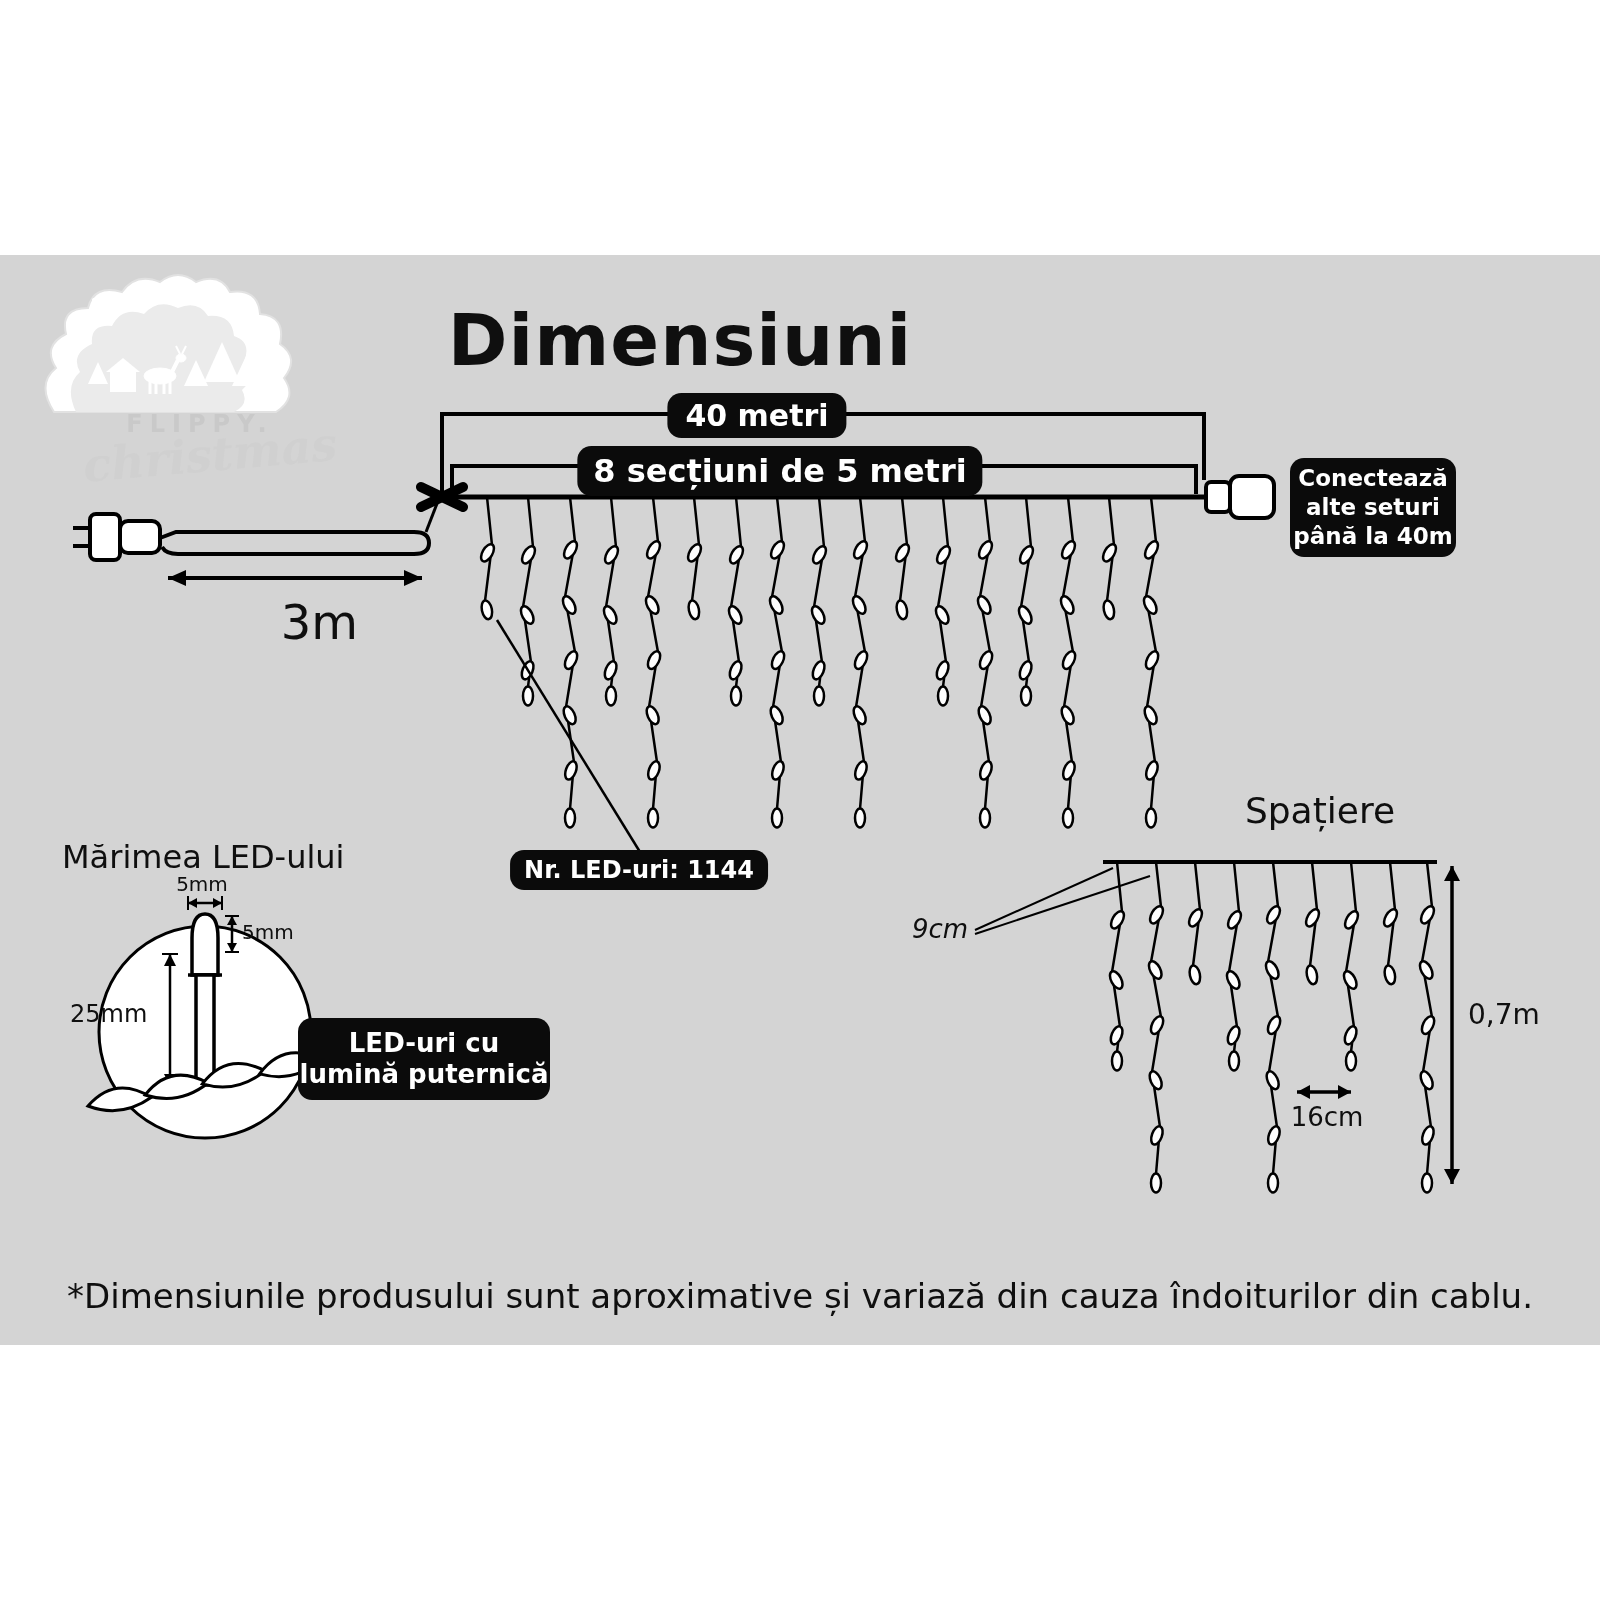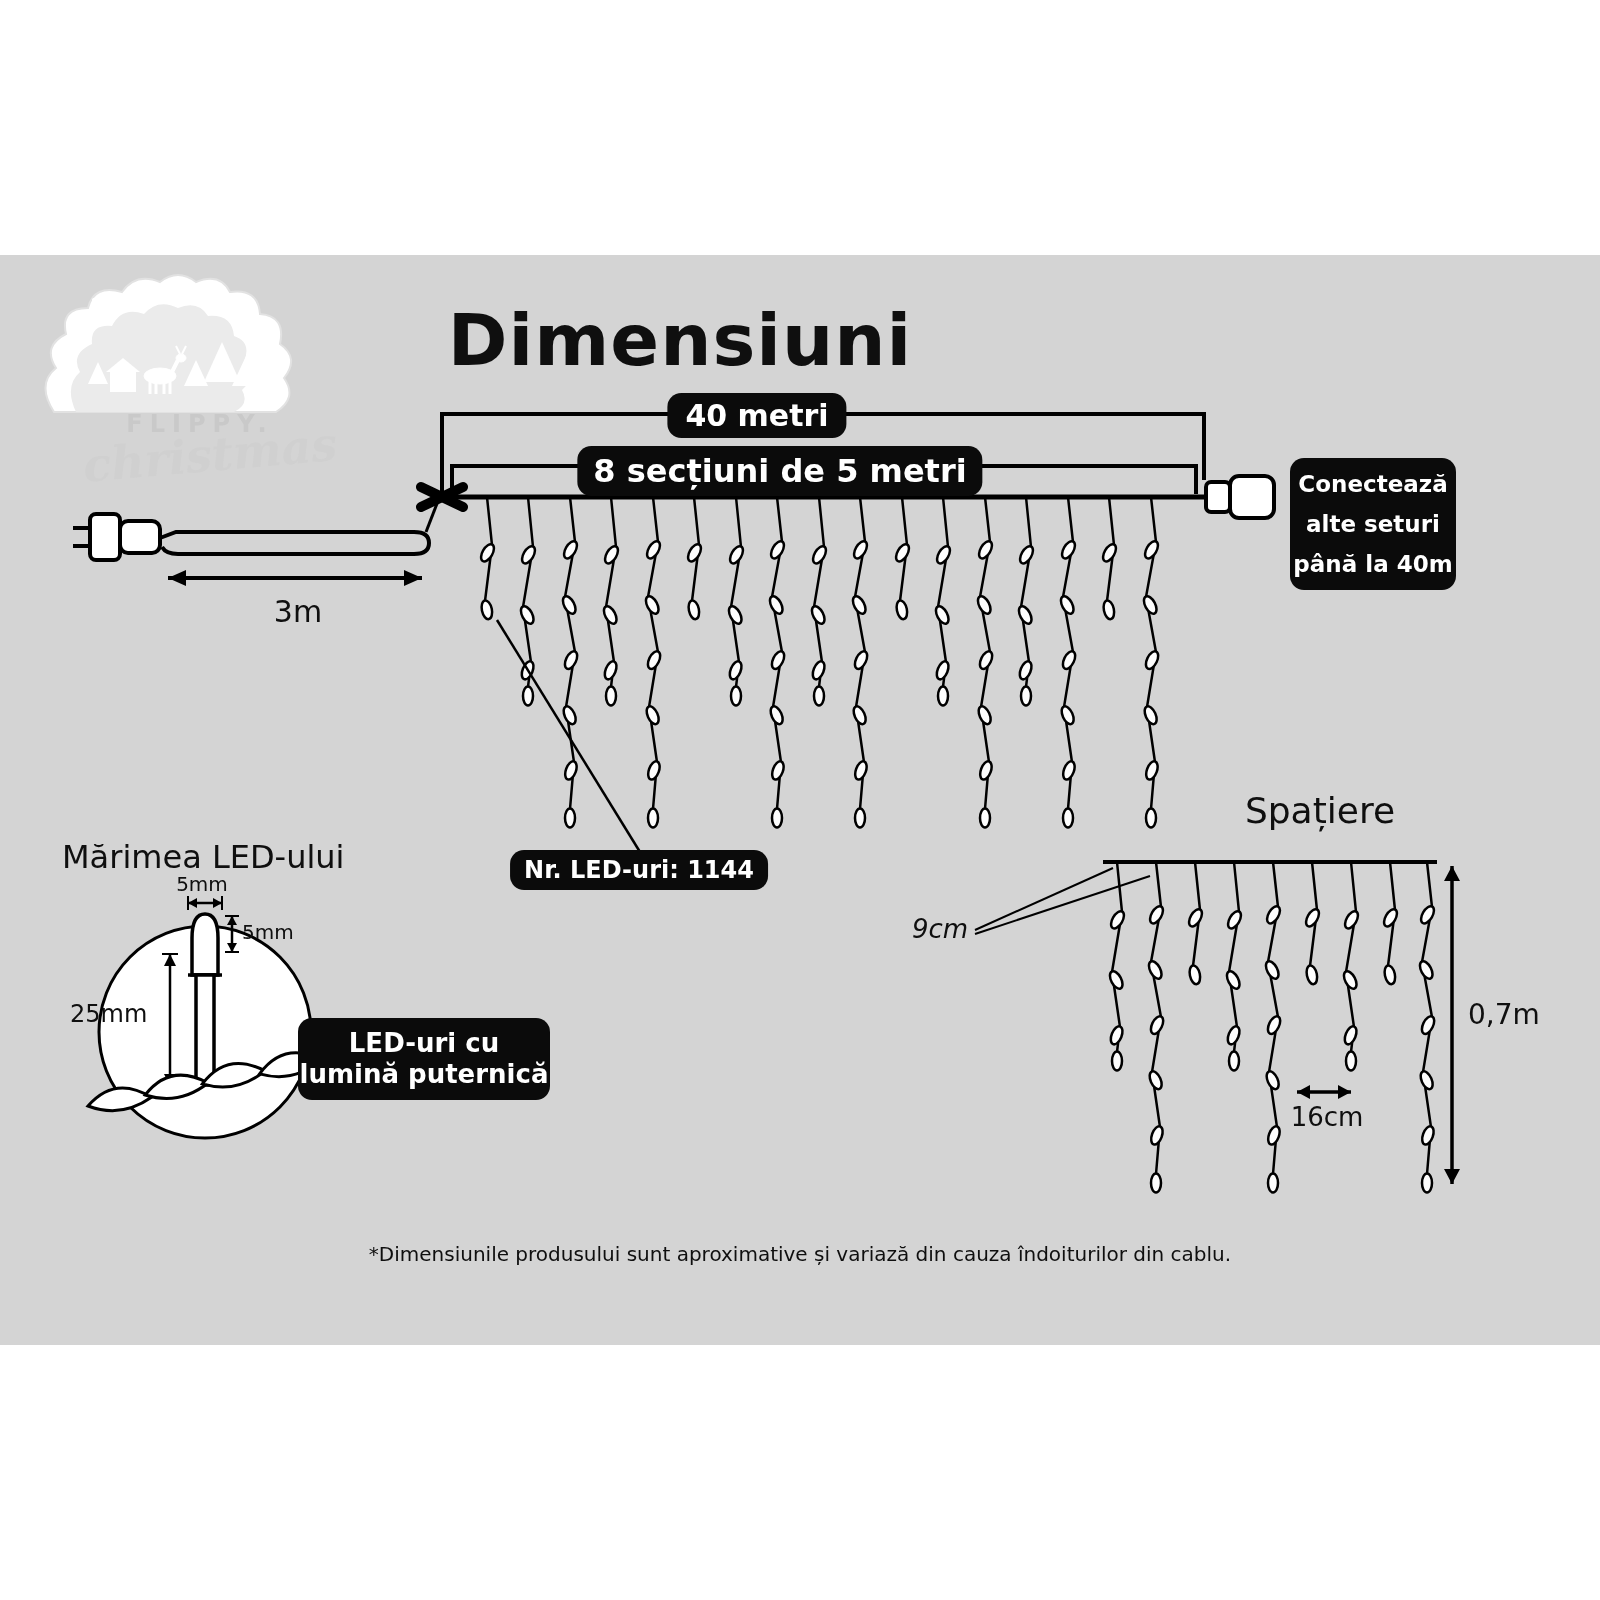--- a/index.html
+++ b/index.html
@@ -5,33 +5,33 @@
   html,body{margin:0;padding:0;background:#ffffff;}
   #canvas{position:relative;width:1600px;height:1600px;background:#ffffff;overflow:hidden;
           font-family:"DejaVu Sans",sans-serif;color:#0f0f0f;}
   .abs{position:absolute;}
   #panel{left:0;top:255px;width:1600px;height:1090px;background:#d4d4d4;}
   #diagram-svg{left:0;top:0;width:1600px;height:1600px;pointer-events:none;}
   #page-title{left:0;top:298px;width:1360px;text-align:center;font-size:72px;font-weight:700;letter-spacing:1px;}
   .blackbox{background:#0b0b0b;color:#ffffff;font-weight:700;text-align:center;border-radius:14px;}
   #label-40m{left:757px;top:393px;transform:translateX(-50%);font-size:30px;padding:5px 18px;white-space:nowrap;}
   #label-sections{left:780px;top:446px;transform:translateX(-50%);font-size:32px;padding:6px 16px;white-space:nowrap;}
-  #label-3m{left:238px;top:594px;width:120px;text-align:center;font-size:30px;}
-  #connect-box{left:1290px;top:458px;width:166px;font-size:23px;line-height:40px;padding:6px 0;}
+  #label-3m{left:238px;top:594px;width:120px;text-align:right;font-size:48px;}
+  #connect-box{left:1290px;top:458px;width:166px;font-size:23px;line-height:29px;padding:6px 0;}
   #led-count-box{left:639px;top:850px;transform:translateX(-50%);font-size:24px;padding:6px 14px;white-space:nowrap;}
   #spatiere-title{left:1210px;top:790px;width:220px;text-align:center;font-size:36px;}
   #marimea-title{left:62px;top:838px;width:340px;font-size:32px;}
   #label-5mm-top{left:166px;top:872px;width:72px;text-align:center;font-size:20px;}
   #label-5mm-side{left:242px;top:920px;font-size:20px;}
   #label-25mm{left:70px;top:1000px;font-size:24px;}
   #label-9cm{left:912px;top:914px;font-size:26px;font-style:italic;}
   #label-16cm{left:1287px;top:1102px;width:80px;text-align:center;font-size:26px;}
   #label-07m{left:1468px;top:998px;font-size:28px;}
   #led-note-box{left:298px;top:1018px;width:252px;font-size:26px;line-height:31px;padding:10px 0;}
-  #disclaimer{left:0;top:1242px;width:1600px;text-align:center;font-size:20px;}
+  #disclaimer{left:0;top:1276px;width:1600px;text-align:center;font-size:34px;}
   #logo{left:36px;top:264px;width:310px;height:250px;}
   #logo-brand{left:54px;top:146px;width:220px;text-align:center;font-size:24px;font-weight:700;
               letter-spacing:7px;color:#c9c9c9;}
   #logo-script{left:44px;top:164px;width:260px;text-align:center;font-size:46px;font-weight:700;font-style:italic;
                font-family:"DejaVu Serif",serif;color:#d0d0d0;transform:rotate(-5deg);}
 </style>
 </head>
 <body>
 
 <div id="canvas">

